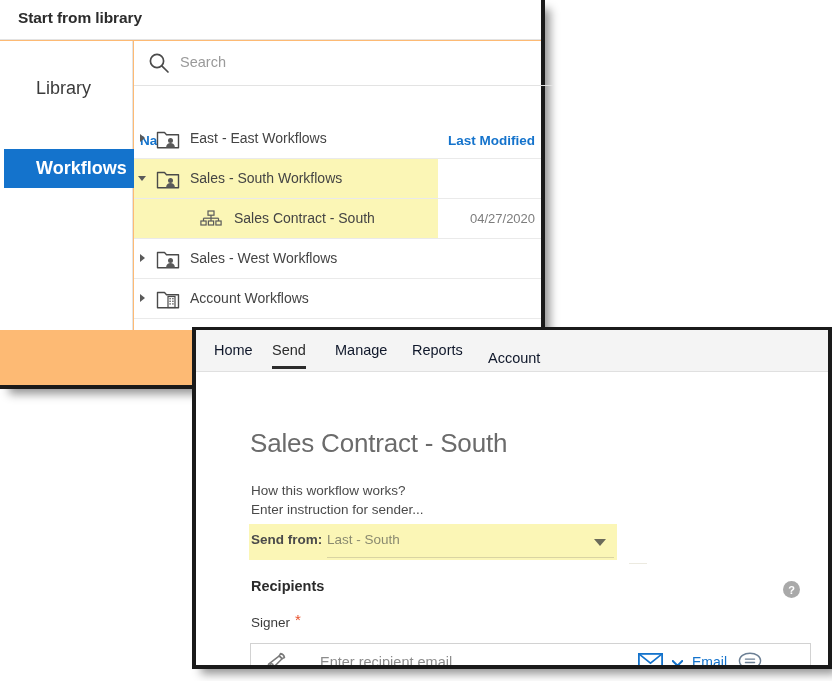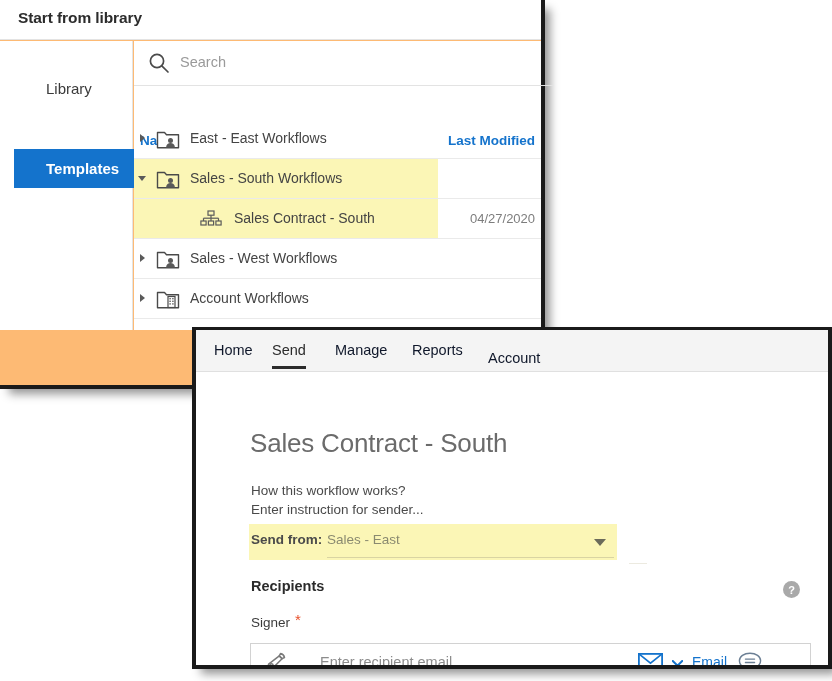--- a/index.html
+++ b/index.html
@@ -55,25 +55,25 @@
     left: 0;
     top: 41px;
     width: 133px;
     height: 289px;
     background: #ffffff;
     border-right: 1px solid #e3e3e3;
     box-sizing: border-box;
   }
   .nav-item {
     position: absolute;
-    left: 14px;
+    left: 4px;
     width: 133px;
     height: 39px;
     line-height: 39px;
-    font-size: 15px;
+    font-size: 18px;
     color: #3b3b3b;
     padding-left: 32px;
     box-sizing: border-box;
     white-space: nowrap;
   }
   .nav-item.active {
     background: #1473cc;
     color: #ffffff;
     font-weight: bold;
   }
@@ -433,21 +433,21 @@
 
   <div id="library-titlebar">
     <div id="library-title">Start from library</div>
   </div>
 
   <div id="library-nav">
     <div class="nav-item" id="nav-library">
       <span>Library</span>
     </div>
     <div class="nav-item active" id="nav-workflows">
-      <span>Templates</span>
+      <span>Workflows</span>
     </div>
   </div>
 
   <div id="library-pane">
 
     <div id="search-row">
       <svg id="search-icon" viewBox="0 0 22 22">
         <circle cx="9" cy="9" r="6.6" fill="none" stroke="#4a4a4a" stroke-width="1.7"></circle>
         <line x1="13.8" y1="13.8" x2="20" y2="20" stroke="#4a4a4a" stroke-width="1.7" stroke-linecap="round"></line>
       </svg>
@@ -544,21 +544,21 @@
 
   <div id="send-body">
 
     <div id="doc-title">Sales Contract - South</div>
 
     <div id="howto-line">How this workflow works?</div>
     <div id="instruction-line">Enter instruction for sender...</div>
 
     <div id="sendfrom-hl"></div>
     <div id="sendfrom-label">Send from:</div>
-    <div id="sendfrom-value">Sales - East</div>
+    <div id="sendfrom-value">Last - South</div>
     <div id="sendfrom-underline"></div>
     <div id="sendfrom-caret"></div>
     <div id="ghost-line"></div>
 
     <div id="recipients-heading">Recipients</div>
     <svg id="help-icon" viewBox="0 0 17 17">
       <circle cx="8.5" cy="8.5" r="8.5" fill="#a9a9a9"></circle>
       <text x="8.5" y="12.6" font-size="11" font-family="Liberation Sans, sans-serif" font-weight="bold" fill="#ffffff" text-anchor="middle">?</text>
     </svg>
 

